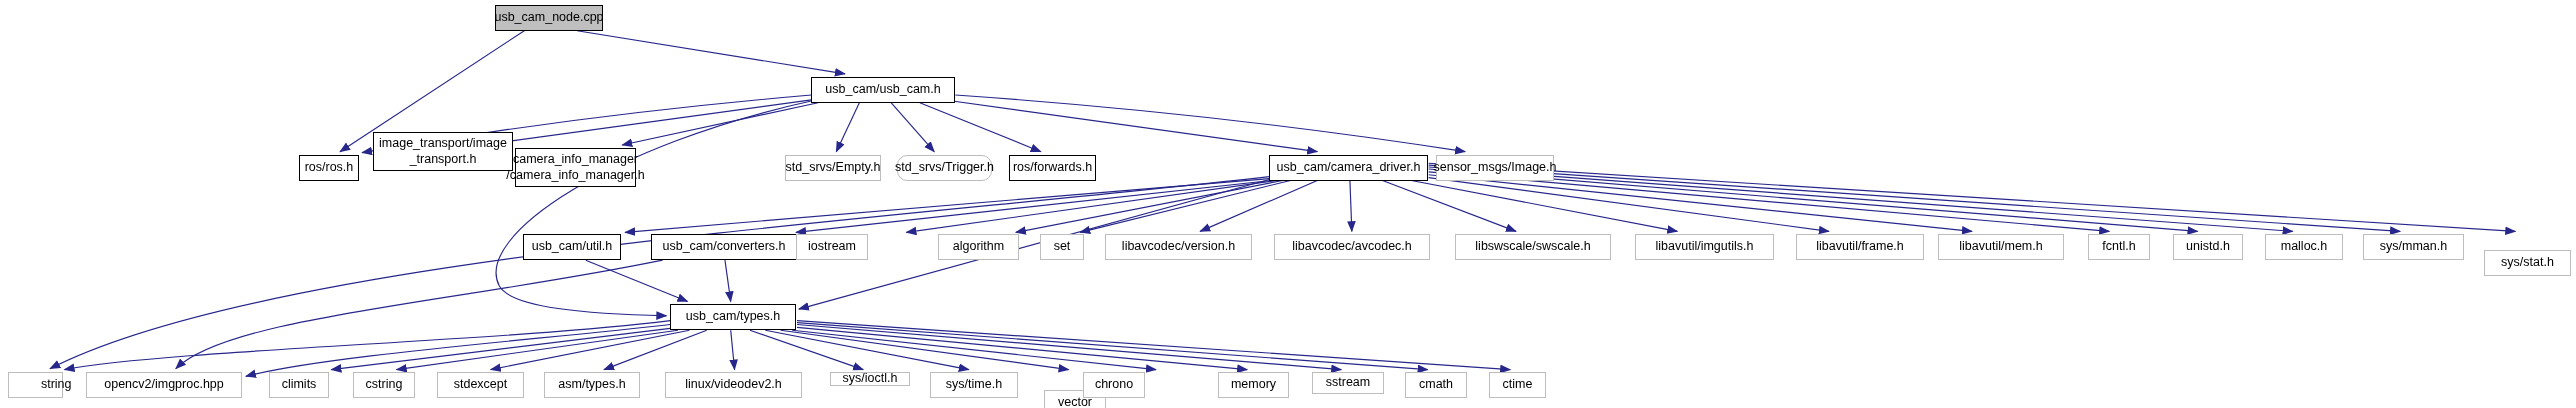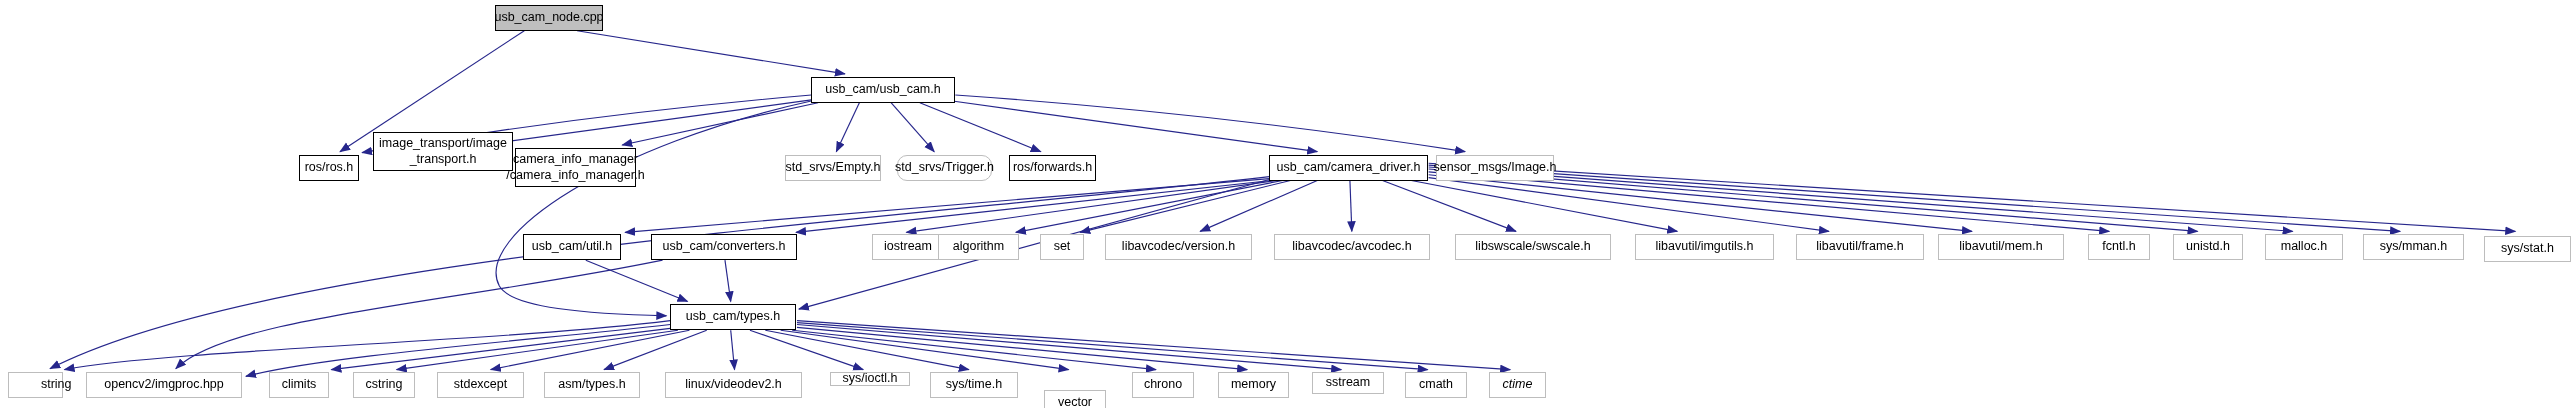--- a/index.html
+++ b/index.html
@@ -82,45 +82,45 @@
 _transport.h</div>
       <div class="node internal" style="left: 515px; top: 148px; width: 121px; height: 39px;">camera_info_manager
 /camera_info_manager.h</div>
       <div class="node external" style="left: 785px; top: 155px; width: 96px; height: 26px;">std_srvs/Empty.h</div>
       <div class="node external" style="left: 897px; top: 155px; width: 95px; height: 26px; border-radius: 10px;">std_srvs/Trigger.h</div>
       <div class="node internal" style="left: 1009px; top: 155px; width: 87px; height: 26px;">ros/forwards.h</div>
       <div class="node internal" style="left: 1269px; top: 155px; width: 159px; height: 26px;">usb_cam/camera_driver.h</div>
       <div class="node external" style="left: 1436px; top: 155px; width: 118px; height: 26px;">sensor_msgs/Image.h</div>
       <div class="node internal" style="left: 523px; top: 234px; width: 98px; height: 26px;">usb_cam/util.h</div>
       <div class="node internal" style="left: 651px; top: 234px; width: 146px; height: 26px;">usb_cam/converters.h</div>
-      <div class="node external" style="left: 872px; top: 234px; width: 72px; height: 26px;">iostream</div>
+      <div class="node external" style="left: 796px; top: 234px; width: 72px; height: 26px;">iostream</div>
       <div class="node external" style="left: 938px; top: 234px; width: 81px; height: 26px;">algorithm</div>
       <div class="node external" style="left: 1040px; top: 234px; width: 44px; height: 26px;">set</div>
       <div class="node external" style="left: 1105px; top: 234px; width: 147px; height: 26px;">libavcodec/version.h</div>
       <div class="node external" style="left: 1274px; top: 234px; width: 156px; height: 26px;">libavcodec/avcodec.h</div>
       <div class="node external" style="left: 1455px; top: 234px; width: 156px; height: 26px;">libswscale/swscale.h</div>
       <div class="node external" style="left: 1635px; top: 234px; width: 139px; height: 26px;">libavutil/imgutils.h</div>
       <div class="node external" style="left: 1796px; top: 234px; width: 128px; height: 26px;">libavutil/frame.h</div>
       <div class="node external" style="left: 1938px; top: 234px; width: 126px; height: 26px;">libavutil/mem.h</div>
       <div class="node external" style="left: 2088px; top: 234px; width: 62px; height: 26px;">fcntl.h</div>
       <div class="node external" style="left: 2173px; top: 234px; width: 70px; height: 26px;">unistd.h</div>
       <div class="node external" style="left: 2265px; top: 234px; width: 78px; height: 26px;">malloc.h</div>
       <div class="node external" style="left: 2363px; top: 234px; width: 101px; height: 26px;">sys/mman.h</div>
-      <div class="node external" style="left: 2484px; top: 236px; width: 87px; height: 26px;">sys/stat.h</div>
+      <div class="node external" style="left: 2484px; top: 250px; width: 87px; height: 26px;">sys/stat.h</div>
       <div class="node internal" style="left: 670px; top: 304px; width: 126px; height: 26px;">usb_cam/types.h</div>
       <div class="node external" style="left: 7.7px; top: 372px; width: 55px; height: 26px; padding-left: 42px;">string</div>
       <div class="node external" style="left: 86px; top: 372px; width: 156px; height: 26px;">opencv2/imgproc.hpp</div>
       <div class="node external" style="left: 269px; top: 372px; width: 60px; height: 26px;">climits</div>
       <div class="node external" style="left: 353px; top: 372px; width: 62px; height: 26px;">cstring</div>
       <div class="node external" style="left: 437px; top: 372px; width: 87px; height: 26px; text-align: right;">stdexcept</div>
       <div class="node external" style="left: 544px; top: 372px; width: 96px; height: 26px;">asm/types.h</div>
       <div class="node external" style="left: 665px; top: 372px; width: 137px; height: 26px;">linux/videodev2.h</div>
       <div class="node external" style="left: 830px; top: 372px; width: 80px; height: 14px;">sys/ioctl.h</div>
       <div class="node external" style="left: 930px; top: 372px; width: 88px; height: 26px;">sys/time.h</div>
       <div class="node external" style="left: 1044px; top: 372px; width: 62px; height: 26px; margin-top: 18px;">vector</div>
-      <div class="node external" style="left: 1132px; top: 372px; width: 62px; height: 26px;">chrono</div>
+      <div class="node external" style="left: 1083px; top: 372px; width: 62px; height: 26px;">chrono</div>
       <div class="node external" style="left: 1218px; top: 372px; width: 71px; height: 26px;">memory</div>
       <div class="node external" style="left: 1312px; top: 372px; width: 72px; height: 22px;">sstream</div>
       <div class="node external" style="left: 1405px; top: 372px; width: 62px; height: 26px; text-align: right;">cmath</div>
-      <div class="node external" style="left: 1489px; top: 372px; width: 57px; height: 26px; font-style: italic;">ctime</div>
+      <div class="node external" style="left: 1489px; top: 372px; width: 57px; height: 26px;">ctime</div>
     </div>
 </div>
 
 
 </body></html>

